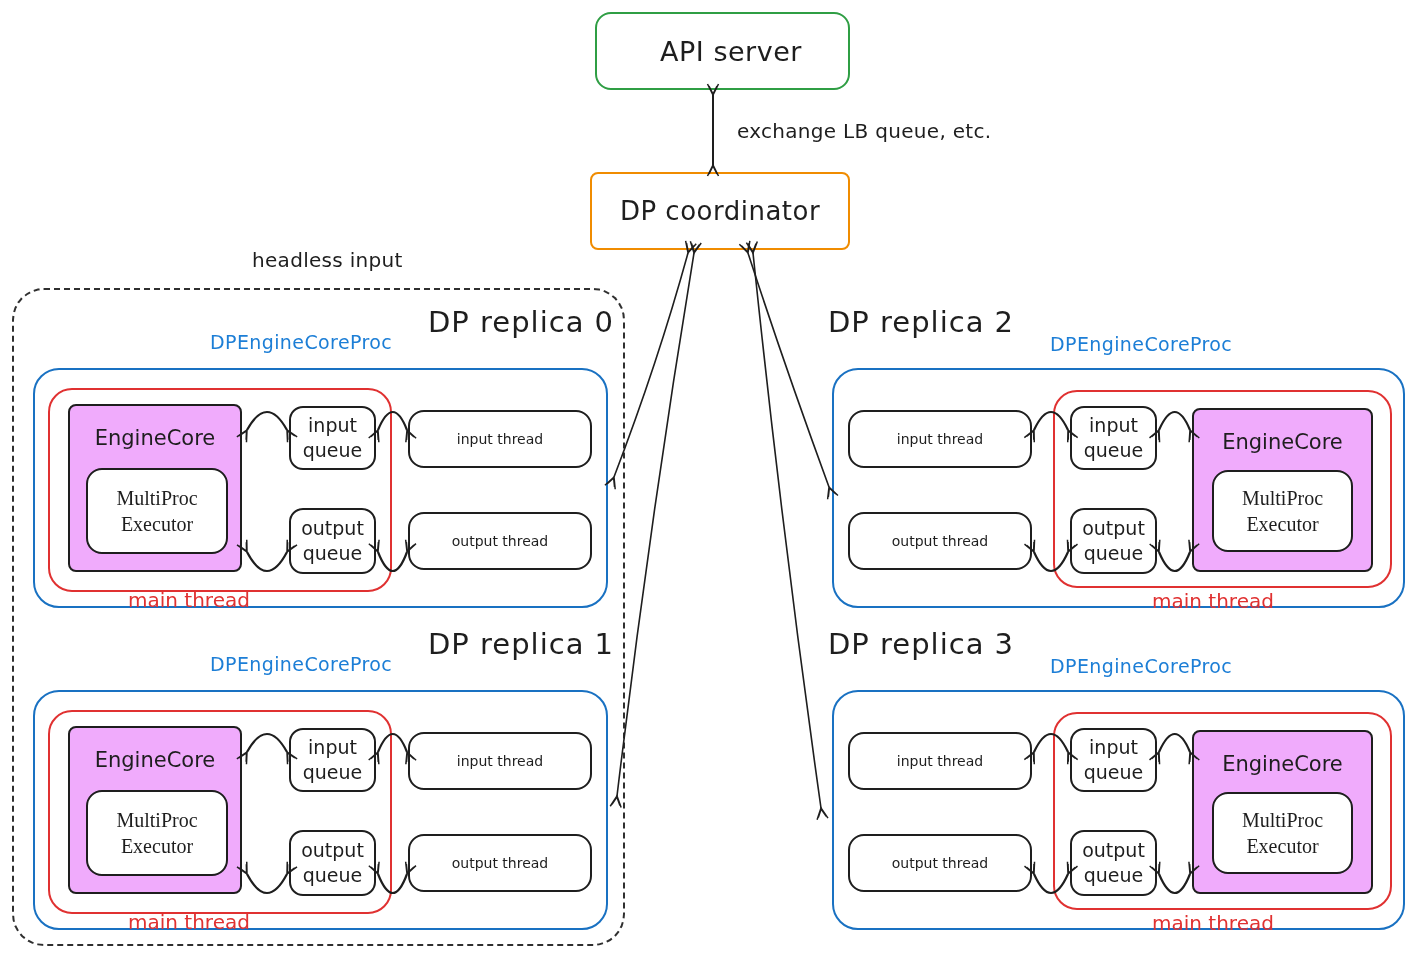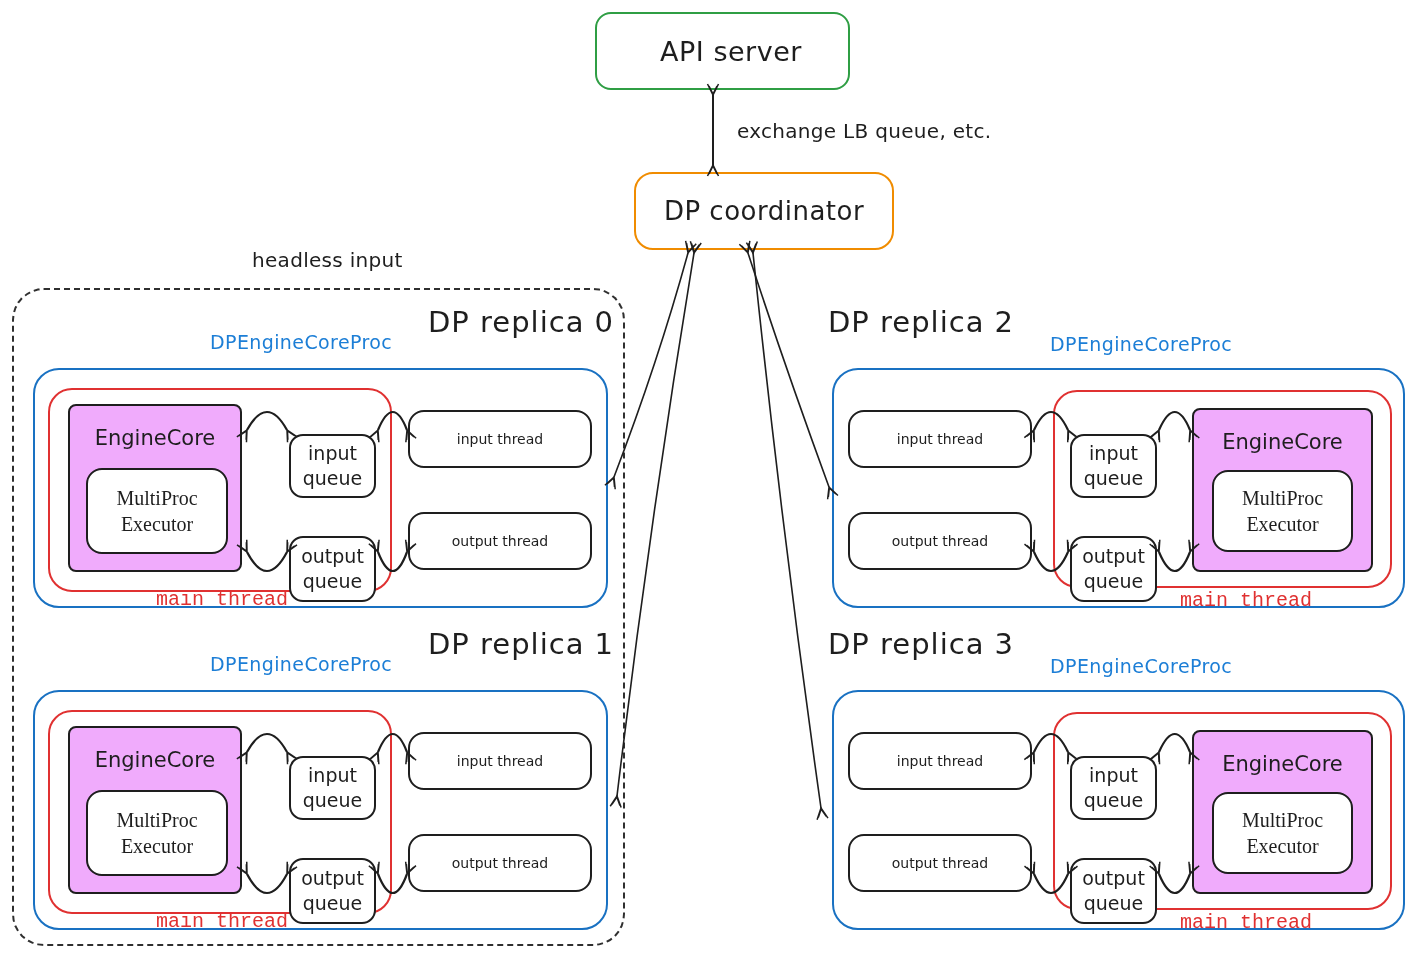--- a/index.html
+++ b/index.html
@@ -10,21 +10,21 @@
   }
   .abs{position:absolute;}
   .box{
     position:absolute;background:#fff;
     border:2.6px solid #1e1e1e;border-radius:18px;
     display:flex;align-items:center;justify-content:center;
     text-align:center;box-sizing:border-box;
   }
   .top-box{font-size:27px;letter-spacing:0.5px;}
   .green{border-color:#2f9e44;border-width:2.8px;border-radius:16px;padding-left:17px;}
-  .orange{border-color:#f08c00;border-width:2.8px;border-radius:19px;margin-left:44px;}
+  .orange{border-color:#f08c00;border-width:2.8px;border-radius:8px;}
   .blue-box{
     position:absolute;border:2.6px solid #1971c2;border-radius:26px;
     background:#fff;box-sizing:border-box;
   }
   .red-box{
     position:absolute;border:2.6px solid #e03131;border-radius:24px;
     background:transparent;box-sizing:border-box;
   }
   .black-box{
     position:absolute;border:2.6px solid #1e1e1e;border-radius:8px;
@@ -34,32 +34,32 @@
   .mp-box{
     position:absolute;border:2.6px solid #1e1e1e;border-radius:16px;
     background:#fff;box-sizing:border-box;
     display:flex;align-items:center;justify-content:center;text-align:center;
     font-size:20px;line-height:1.3;white-space:pre-line;font-family:Liberation Serif, serif;
   }
   .queue{
     position:absolute;border:2.6px solid #1e1e1e;border-radius:14px;
     background:#fff;box-sizing:border-box;
     display:flex;align-items:center;justify-content:center;text-align:center;
-    font-size:19px;line-height:1.3;white-space:pre-line;margin-top:28px;
+    font-size:19px;line-height:1.3;white-space:pre-line;
   }
   .thread{
     position:absolute;border:2.6px solid #1e1e1e;border-radius:16px;
     background:#fff;box-sizing:border-box;
     display:flex;align-items:center;justify-content:center;
     font-size:14px;
   }
   .replica-title{position:absolute;font-size:29px;letter-spacing:1px;}
   .proc-label{position:absolute;font-size:19px;color:#1c7ed6;letter-spacing:0.4px;}
   .main-thread-label{
-    position:absolute;color:#e03131;font-size:20px;text-align:right;width:160px;font-family:Liberation Mono, monospace;
+    position:absolute;color:#e03131;font-size:20px;text-align:left;width:160px;
   }
   .small-label{position:absolute;font-size:20px;letter-spacing:0.3px;}
   .dashed-box{
     position:absolute;border:2.3px dashed #2f2f2f;border-radius:32px;
     box-sizing:border-box;background:transparent;
   }
   svg.wires{position:absolute;left:0;top:0;pointer-events:none;z-index:5;}
   svg.wires path{fill:none;}
 </style>
 </head>

